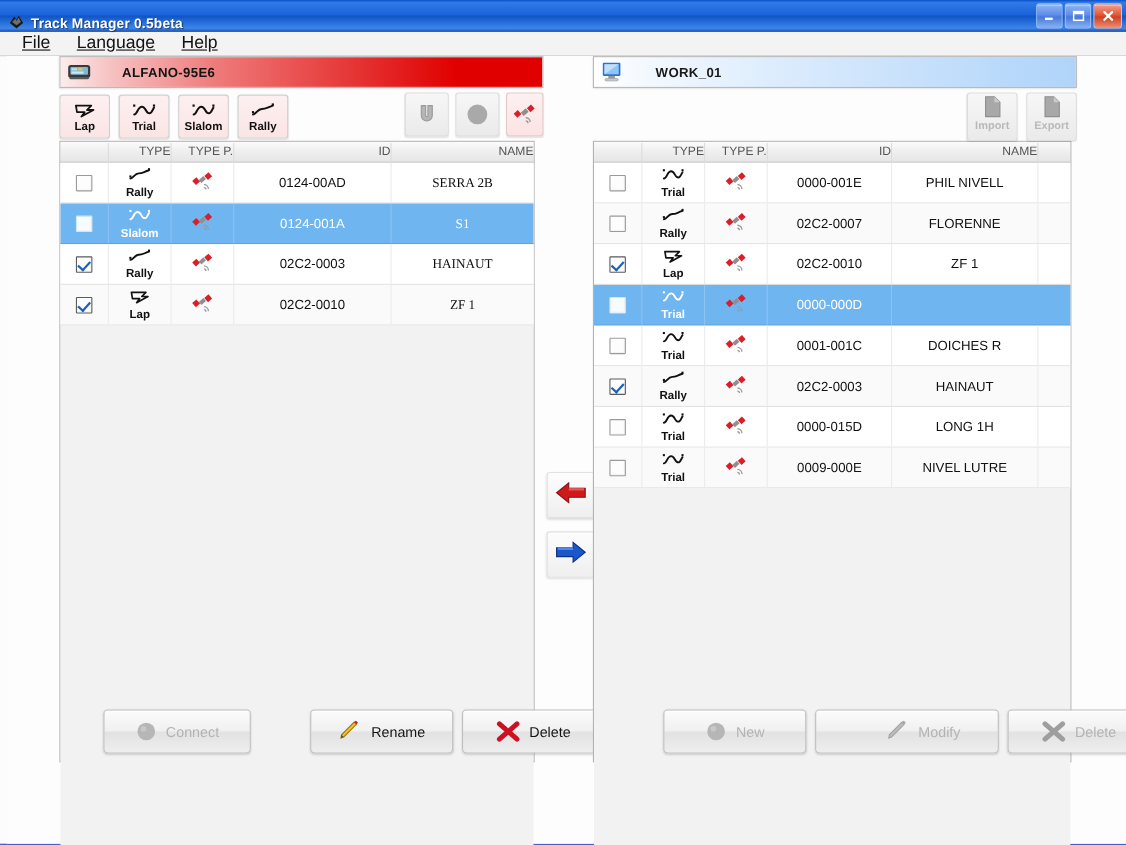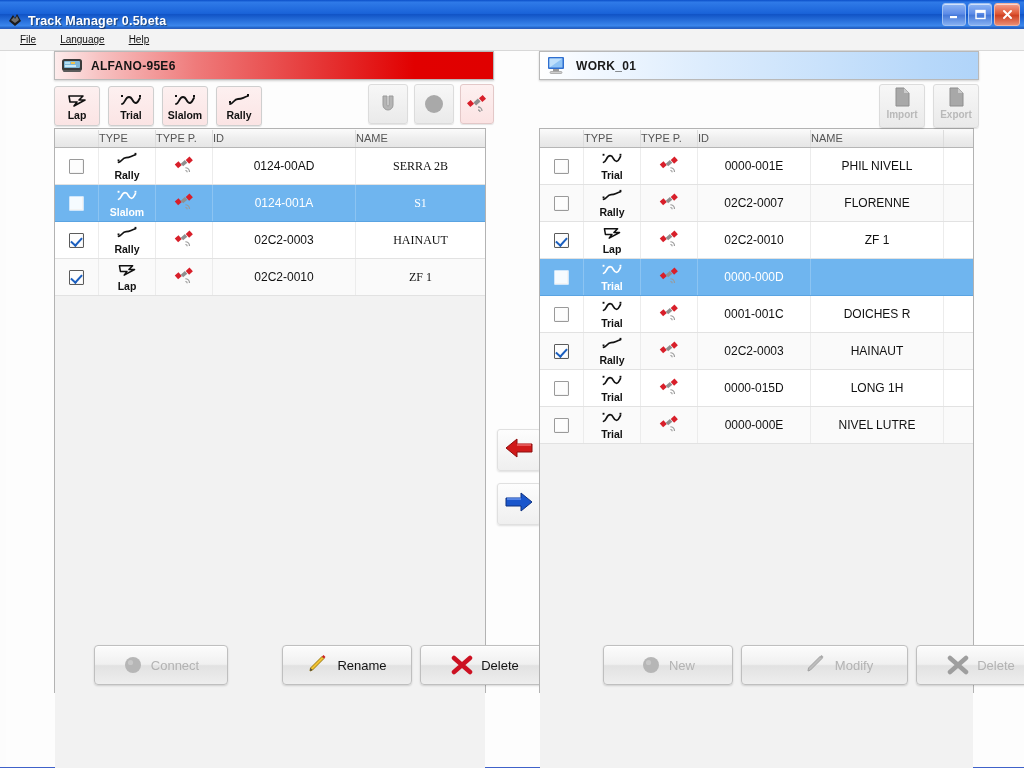--- a/index.html
+++ b/index.html
@@ -46,21 +46,21 @@
   }
   .win-btn svg{display:block;}
   
   .menubar{
     height:21px;background:#f3f3f3;
     border-bottom:1px solid #d8d8d8;
     display:flex;align-items:center;padding-left:8px;
     width:1024px;margin-left:-3px;
   }
   .menu-item{
-    font-size:10px;color:#111;padding:2px 12px;cursor:default;
+    font-size:16px;color:#111;padding:2px 12px;cursor:default;
   }
   .menu-item u{text-decoration:underline;}
   
   .body{
     position:relative;
     width:1018px;height:716px;
     background:#fcfcfc;
     margin-left:-3px;width:1024px;
     box-sizing:border-box;
     border-left:3px solid transparent;border-right:3px solid transparent;
@@ -70,20 +70,21 @@
   }
   
   .panel{position:absolute;top:0;}
   .panel.left{left:48px;width:440px;}
   .panel.right{left:533px;width:440px;}
 
   .panel-header{
     height:29px;border:1px solid #b9b9b9;box-sizing:border-box;
     display:flex;align-items:center;position:relative;
     box-shadow:0 1px 2px rgba(0,0,0,.18);
+    gap:20px;
   }
   .panel-header.red{
     background:linear-gradient(90deg,#fdecec 0%,#f7c3c3 10%,#ef7b7b 32%,#e53232 62%,#e10000 82%,#e00000 100%);
   }
   .panel-header.blue{
     background:linear-gradient(90deg,#ffffff 0%,#f2f8ff 12%,#dcecfd 38%,#c8e1fb 66%,#b7d8fa 88%,#b0d4f9 100%);
   }
   .panel-header .hdr-icon{width:22px;height:20px;margin-left:6px;margin-right:8px;flex:none;position:relative;}
   .panel-header .hdr-label{
     font-size:12px;font-weight:bold;color:#1a1a1a;letter-spacing:.3px;
@@ -122,21 +123,21 @@
   .listbox{
     border:1px solid #b3b3b3;background:#f2f2f2;box-sizing:border-box;
     box-shadow:inset 0 0 0 1px #fff;
   }
   .thead{
     display:flex;height:18px;align-items:center;
     background:linear-gradient(180deg,#fbfbfb 0%,#eeeeee 52%,#e6e6e6 100%);
     border-bottom:1px solid #b6b6b6;
   }
   .th{
-    font-size:11px;color:#555;text-align:left;
+    font-size:11px;color:#555;text-align:right;
     border-right:1px solid #dcdcdc;
     line-height:17px;height:17px;box-sizing:border-box;
   }
   .th:last-child{border-right:none;}
   .rows{background:#ffffff;}
   .row{
     display:flex;height:36px;align-items:stretch;
     border-bottom:1px solid #e2e2e2;background:#fff;
   }
   .row.alt{background:#fafafa;}
@@ -672,21 +673,21 @@
                   <span class="tlabel">Trial</span>
                 </div>
                 <div class="cell" style="width: 57px;">
                   <span><svg width="24" height="22" viewBox="0 0 24 24">
                       <rect x="3" y="9" width="5.5" height="5.5" transform="rotate(-42 5.7 11.7)" fill="#d81f2a"></rect>
                       <rect x="15" y="4" width="5.5" height="5.5" transform="rotate(-42 17.7 6.7)" fill="#d81f2a"></rect>
                       <rect x="9" y="8" width="6" height="4" transform="rotate(-42 12 10)" fill="#8f8f8f"></rect>
                       <path d="M13.5 15 a4.5 4.5 0 0 1 4.5 4.5 M13.5 18 a2 2 0 0 1 2 2" fill="none" stroke="#9a9a9a" stroke-width="1.3"></path>
                     </svg></span>
                 </div>
-                <div class="cell" style="width: 113px;">0000-000E</div>
+                <div class="cell" style="width: 113px;">0009-000E</div>
                 <div class="cell" style="width: 133px;">NIVEL LUTRE</div>
                 <div class="cell" style="width: 29px;"></div>
               </div>
             </div>
         <div class="listarea"></div>
       </div>
 
       <div class="btnrow" style="left:64px;">
         <span class="btn disabled" style="width:100px;margin-right:8px;">
           <span class="bico">

